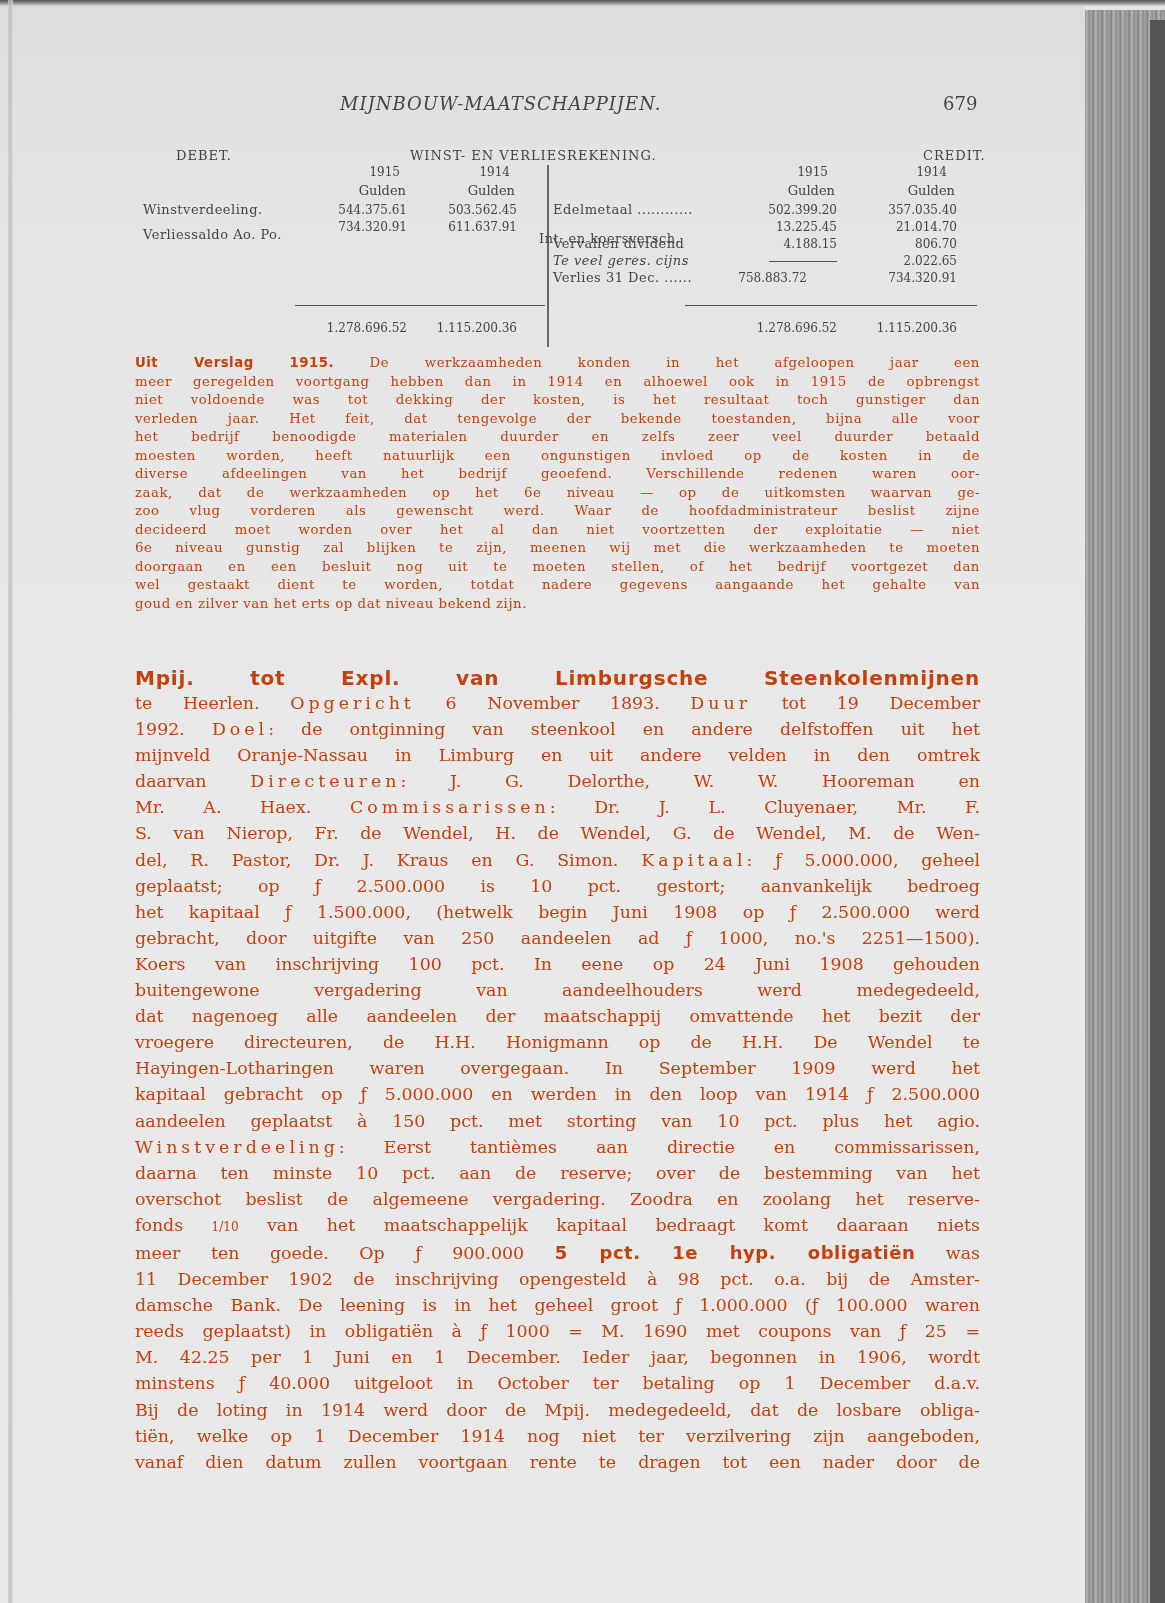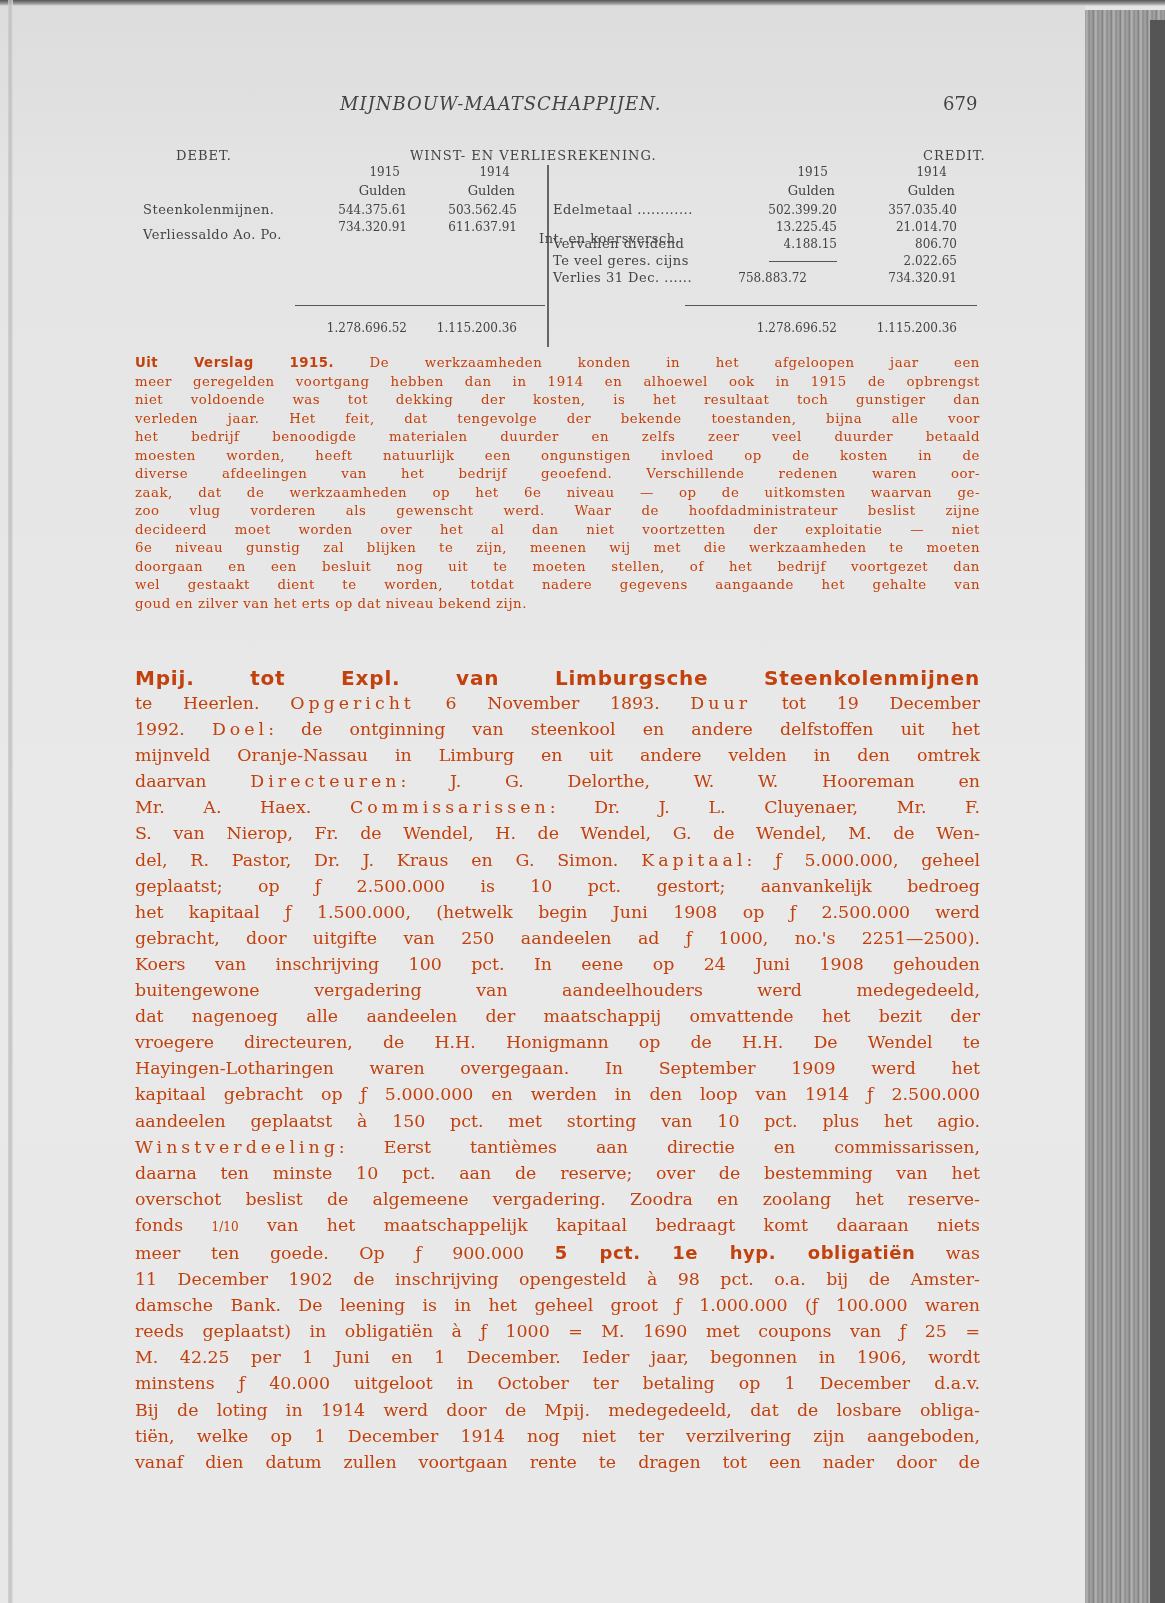--- a/index.html
+++ b/index.html
@@ -63,42 +63,42 @@
   <div class="yr" style="left:225px; top:17px; width:40px;">1915</div>
   <div class="yr" style="left:335px; top:17px; width:40px;">1914</div>
   <div class="yr" style="left:211px; top:35px; width:60px; font-size:13px;">Gulden</div>
   <div class="yr" style="left:320px; top:35px; width:60px; font-size:13px;">Gulden</div>
 
   <div class="yr" style="left:653px; top:17px; width:40px;">1915</div>
   <div class="yr" style="left:772px; top:17px; width:40px;">1914</div>
   <div class="yr" style="left:640px; top:35px; width:60px; font-size:13px;">Gulden</div>
   <div class="yr" style="left:760px; top:35px; width:60px; font-size:13px;">Gulden</div>
 
-  <div class="lbl" style="left:8px; top:54px;">Steenkolenmijnen.</div>
+  <div class="lbl" style="left:8px; top:54px;">Winstverdeeling.</div>
   <div class="cell" style="left:180px; top:55px; width:92px;">544.375.61</div>
   <div class="cell" style="left:290px; top:55px; width:92px;">503.562.45</div>
   <div class="lbl" style="left:8px; top:79px;">Verliessaldo Ao. Po.</div>
   <div class="cell" style="left:180px; top:72px; width:92px;">734.320.91</div>
   <div class="cell" style="left:290px; top:72px; width:92px;">611.637.91</div>
 
   <div class="vline"></div>
 
   <div class="lbl" style="left:418px; top:54px;">Edelmetaal ............</div>
   <div class="cell" style="left:610px; top:55px; width:92px;">502.399.20</div>
   <div class="cell" style="left:730px; top:55px; width:92px;">357.035.40</div>
 
   <div class="lbl" style="left:404px; top:71px;margin-top:12px;">Int. en koersversch.</div>
   <div class="cell" style="left:610px; top:72px; width:92px;">13.225.45</div>
   <div class="cell" style="left:730px; top:72px; width:92px;">21.014.70</div>
 
   <div class="lbl" style="left:418px; top:88px;">Vervallen dividend</div>
   <div class="cell" style="left:610px; top:89px; width:92px;">4.188.15</div>
   <div class="cell" style="left:730px; top:89px; width:92px;">806.70</div>
 
-  <div class="lbl" style="left:418px; top:105px;">Te veel geres. cijns</div>
+  <div class="lbl" style="left:418px; top:105px;font-style:italic;">Te veel geres. cijns</div>
   <div class="cell" style="left:610px; top:106px; width:92px;"><span class="dash-line"></span></div>
   <div class="cell" style="left:730px; top:106px; width:92px;">2.022.65</div>
 
   <div class="lbl" style="left:418px; top:122px;">Verlies 31 Dec. ......</div>
   <div class="cell" style="left:580px; top:123px; width:92px;">758.883.72</div>
   <div class="cell" style="left:730px; top:123px; width:92px;">734.320.91</div>
 
   <div class="hrule-l"></div>
   <div class="hrule-r"></div>
 
@@ -132,21 +132,21 @@
 <div class="para large" style="top:690px;">
   <span class="line"><span>te Heerlen. </span><span class="spaced">Opgericht</span><span> 6 November 1893. </span><span class="spaced">Duur</span><span> tot 19 December</span></span>
   <span class="line"><span>1992. </span><span class="spaced">Doel</span><span>: de ontginning van steenkool en andere delfstoffen uit het</span></span>
   <span class="line">mijnveld Oranje-Nassau in Limburg en uit andere velden in den omtrek</span>
   <span class="line"><span>daarvan </span><span class="spaced">Directeuren</span><span>: J. G. Delorthe, W. W. Hooreman en</span></span>
   <span class="line"><span>Mr. A. Haex. </span><span class="spaced">Commissarissen</span><span>: Dr. J. L. Cluyenaer, Mr. F.</span></span>
   <span class="line">S. van Nierop, Fr. de Wendel, H. de Wendel, G. de Wendel, M. de Wen-</span>
   <span class="line"><span>del, R. Pastor, Dr. J. Kraus en G. Simon. </span><span class="spaced">Kapitaal</span><span>: ƒ 5.000.000, geheel</span></span>
   <span class="line">geplaatst; op ƒ 2.500.000 is 10 pct. gestort; aanvankelijk bedroeg</span>
   <span class="line">het kapitaal ƒ 1.500.000, (hetwelk begin Juni 1908 op ƒ 2.500.000 werd</span>
-  <span class="line">gebracht, door uitgifte van 250 aandeelen ad ƒ 1000, no.'s 2251—2500).</span>
+  <span class="line">gebracht, door uitgifte van 250 aandeelen ad ƒ 1000, no.'s 2251—1500).</span>
   <span class="line">Koers van inschrijving 100 pct. In eene op 24 Juni 1908 gehouden</span>
   <span class="line">buitengewone vergadering van aandeelhouders werd medegedeeld,</span>
   <span class="line">dat nagenoeg alle aandeelen der maatschappij omvattende het bezit der</span>
   <span class="line">vroegere directeuren, de H.H. Honigmann op de H.H. De Wendel te</span>
   <span class="line">Hayingen-Lotharingen waren overgegaan. In September 1909 werd het</span>
   <span class="line">kapitaal gebracht op ƒ 5.000.000 en werden in den loop van 1914 ƒ 2.500.000</span>
   <span class="line">aandeelen geplaatst à 150 pct. met storting van 10 pct. plus het agio.</span>
   <span class="line"><span class="spaced">Winstverdeeling</span><span>: Eerst tantièmes aan directie en commissarissen,</span></span>
   <span class="line">daarna ten minste 10 pct. aan de reserve; over de bestemming van het</span>
   <span class="line">overschot beslist de algemeene vergadering. Zoodra en zoolang het reserve-</span>

